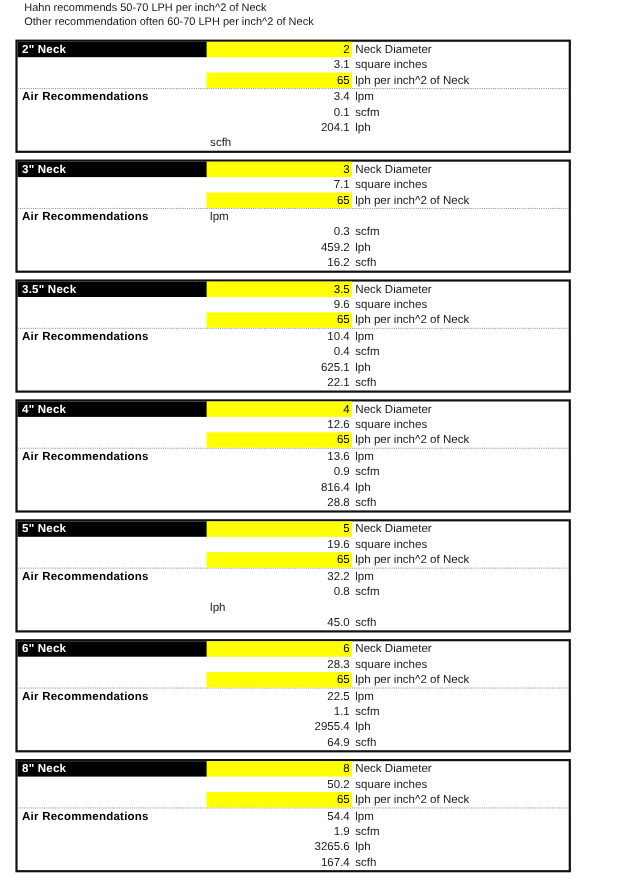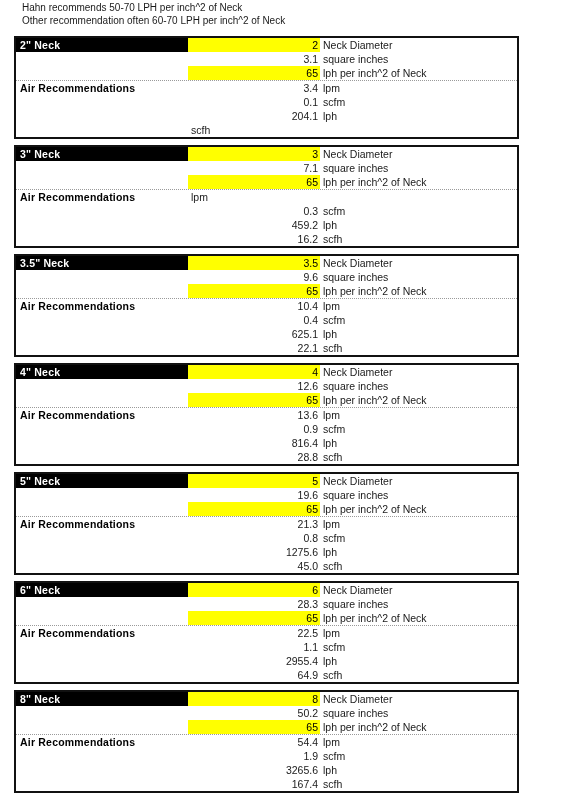--- a/index.html
+++ b/index.html
@@ -276,31 +276,30 @@
         <div class="c-num">19.6</div>
         <div class="c-unit">square inches</div>
       </div>
       <div class="row sep-below">
         <div class="c-label blank"></div>
         <div class="c-num hl">65</div>
         <div class="c-unit">lph per inch^2 of Neck</div>
       </div>
       <div class="row">
         <div class="c-label plain">Air Recommendations</div>
-        <div class="c-num">21.3</div>
+        <div class="c-num">32.2</div>
         <div class="c-unit">lpm</div>
       </div>
       <div class="row">
         <div class="c-label blank"></div>
         <div class="c-num">0.8</div>
         <div class="c-unit">scfm</div>
       </div>
       <div class="row">
         <div class="c-label blank"></div>
-        <div class="c-num">1275.6</div>
         <div class="c-unit">lph</div>
       </div>
       <div class="row">
         <div class="c-label blank"></div>
         <div class="c-num">45.0</div>
         <div class="c-unit">scfh</div>
       </div>
     </div>
     <div class="block">
       <div class="row">

